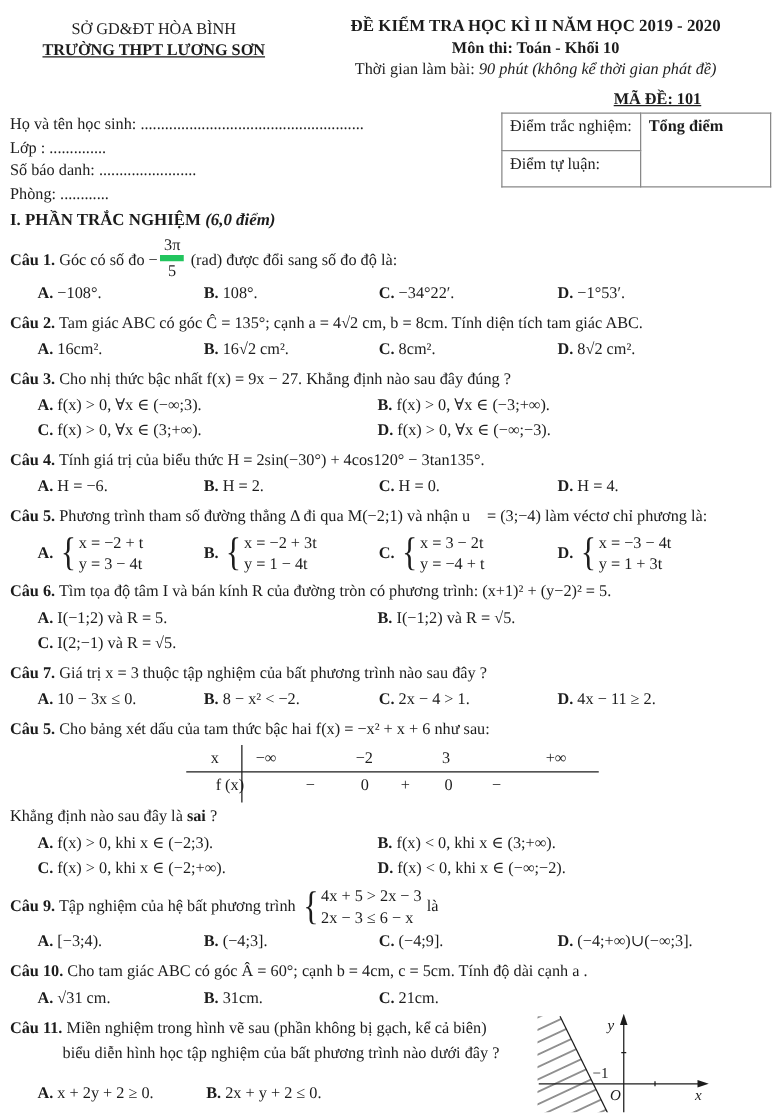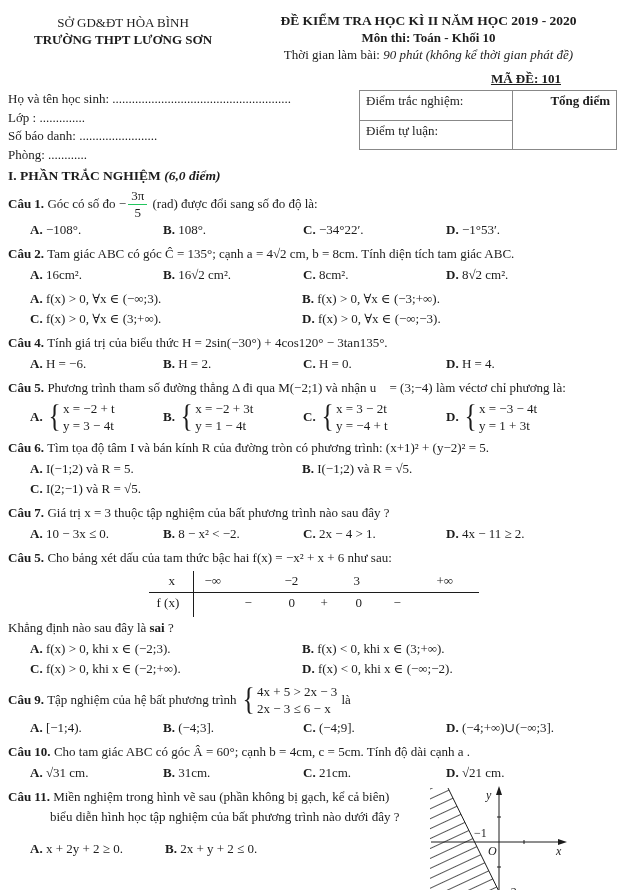--- a/index.html
+++ b/index.html
@@ -11,48 +11,48 @@
     background:#ffffff;
     color:#1c1c1c;
     font-family:"Liberation Serif","DejaVu Serif",serif;
     font-size:13px;
     padding:12px 8px 0 8px;
     overflow:hidden;
   }
   
   .hdr { display:flex; }
   .hdr-org { width:230px; text-align:center; line-height:17px; padding-top:2px; }
-  .hdr-org .l2 { font-weight:bold; }
+  .hdr-org .l2 { font-weight:bold; text-decoration:underline; }
   .hdr-title { flex:1; text-align:center; line-height:17px; }
   .hdr-title .t1 { font-weight:bold; font-size:13.5px; }
   .hdr-title .t2 { font-weight:bold; }
   .hdr-title .t3 i { font-style:italic; }
   .code-row { text-align:right; padding-right:58px; margin-top:8px; }
   .code-row .code { font-weight:bold; text-decoration:underline; }
   
   .info-row { display:flex; margin-top:3px; }
   .student { flex:1; line-height:18.5px; }
-  .score { width:258px; border:1px solid #777; border-collapse:collapse; margin-right:2px; height:60px; }
+  .score { width:216px; border:1px solid #777; border-collapse:collapse; margin-right:2px; height:60px; }
   .score td { border:1px solid #888; padding:2px 6px; vertical-align:top; font-size:13px; }
-  .score td.total { text-align:right; font-weight:bold; width:104px; }
+  .score td.total { text-align:left; font-weight:bold; width:104px; }
   
   .section-h { margin-top:4px; font-weight:bold; font-size:13.5px; }
   .section-h i { font-style:italic; }
   
   .q { margin-top:4px; }
   .stem { line-height:20px; }
   .ql { font-weight:bold; }
   .opts { display:grid; margin-left:22px; line-height:20px; margin-top:1px; }
   .opts4 { grid-template-columns:133px 140px 143px auto; }
   .opts2 { grid-template-columns:272px auto; }
   .optsAB { grid-template-columns:135px auto; width:400px; }
   .opt b { font-weight:bold; }
   
   .frac { display:inline-block; text-align:center; vertical-align:-9px; line-height:1; padding:0 2px; }
-  .frac .fn { display:block; border-bottom:1px solid #22c55e; padding:1px 3px 2px 3px; }
+  .frac .fn { display:block; border-bottom:5px solid #22c55e; padding:1px 3px 2px 3px; }
   .frac .fd { display:block; padding-top:1px; }
   
   .sys { display:inline-flex; align-items:center; vertical-align:middle; }
   .sys .brace { font-size:32px; font-weight:400; line-height:0.85; margin-right:1px; transform:scaleX(0.8); }
   .sys .lines span { display:block; line-height:17px; }
   .q5opts { display:grid; grid-template-columns:133px 140px 143px auto; margin-left:22px; margin-top:2px; }
   .q5opts .opt { display:flex; align-items:center; }
   .q5opts .opt > b { margin-right:4px; }
   
   .sgn { position:relative; width:330px; height:46px; margin:3px auto 1px auto; }
@@ -132,20 +132,24 @@
     </div>
     <div class="opts opts4">
       <span class="opt"><b>A.</b> <span>16cm².</span></span>
       <span class="opt"><b>B.</b> <span>16√2 cm².</span></span>
       <span class="opt"><b>C.</b> <span>8cm².</span></span>
       <span class="opt"><b>D.</b> <span>8√2 cm².</span></span>
     </div>
   </div>
 
   <div class="q">
+    <div class="stem">
+      <b class="ql">Câu 3.</b>
+      <span>Cho nhị thức bậc nhất f(x) = 9x − 27. Khẳng định nào sau đây đúng ?</span>
+    </div>
     <div class="opts opts2">
       <span class="opt"><b>A.</b> <span>f(x) &gt; 0, ∀x ∈ (−∞;3).</span></span>
       <span class="opt"><b>B.</b> <span>f(x) &gt; 0, ∀x ∈ (−3;+∞).</span></span>
       <span class="opt"><b>C.</b> <span>f(x) &gt; 0, ∀x ∈ (3;+∞).</span></span>
       <span class="opt"><b>D.</b> <span>f(x) &gt; 0, ∀x ∈ (−∞;−3).</span></span>
     </div>
   </div>
 
   <div class="q">
     <div class="stem">
@@ -236,21 +240,21 @@
 
   <div class="q">
     <div class="stem">
       <b class="ql">Câu 5.</b>
       <span>Cho bảng xét dấu của tam thức bậc hai f(x) = −x² + x + 6 như sau:</span>
     </div>
     <div class="sgn">
       <span class="vline"></span>
       <span class="hline"></span>
       <span style="left:20px; top:2px;">x</span>
-      <span style="left:8px; top:24px;">f (x)</span>
+      <span style="left:24px; top:24px;">f (x)</span>
       <span style="left:56px;  top:2px;">−∞</span>
       <span style="left:136px; top:2px;">−2</span>
       <span style="left:205px; top:2px;">3</span>
       <span style="left:288px; top:2px;">+∞</span>
       <span style="left:96px;  top:24px;">−</span>
       <span style="left:140px; top:24px;">0</span>
       <span style="left:172px; top:24px;">+</span>
       <span style="left:207px; top:24px;">0</span>
       <span style="left:245px; top:24px;">−</span>
     </div>
@@ -274,37 +278,36 @@
       <span class="sys" style="margin:0 4px;">
           <span class="brace">{</span>
           <span class="lines">
             <span>4x + 5 &gt; 2x − 3</span>
             <span>2x − 3 ≤ 6 − x</span>
           </span>
         </span>
       <span> là</span>
     </div>
     <div class="opts opts4">
-      <span class="opt"><b>A.</b> <span>[−1;4).</span></span>
+      <span class="opt"><b>A.</b> <span>[−3;4).</span></span>
       <span class="opt"><b>B.</b> <span>(−4;3].</span></span>
       <span class="opt"><b>C.</b> <span>(−4;9].</span></span>
       <span class="opt"><b>D.</b> <span>(−4;+∞)∪(−∞;3].</span></span>
     </div>
   </div>
 
   <div class="q">
     <div class="stem">
       <b class="ql">Câu 10.</b>
       <span>Cho tam giác ABC có góc Â = 60°; cạnh b = 4cm, c = 5cm. Tính độ dài cạnh a .</span>
     </div>
     <div class="opts opts4">
       <span class="opt"><b>A.</b> <span>√31 cm.</span></span>
       <span class="opt"><b>B.</b> <span>31cm.</span></span>
       <span class="opt"><b>C.</b> <span>21cm.</span></span>
-      <span class="opt"><b>D.</b> <span>√21 cm.</span></span>
     </div>
   </div>
 
   <div class="q q11">
     <div class="stem">
       <b class="ql">Câu 11.</b>
       <span>Miền nghiệm trong hình vẽ sau (phần không bị gạch, kể cả biên)</span>
     </div>
     <div class="stem2">biểu diễn hình học tập nghiệm của bất phương trình nào dưới đây ?</div>
     <div class="opts optsAB">

